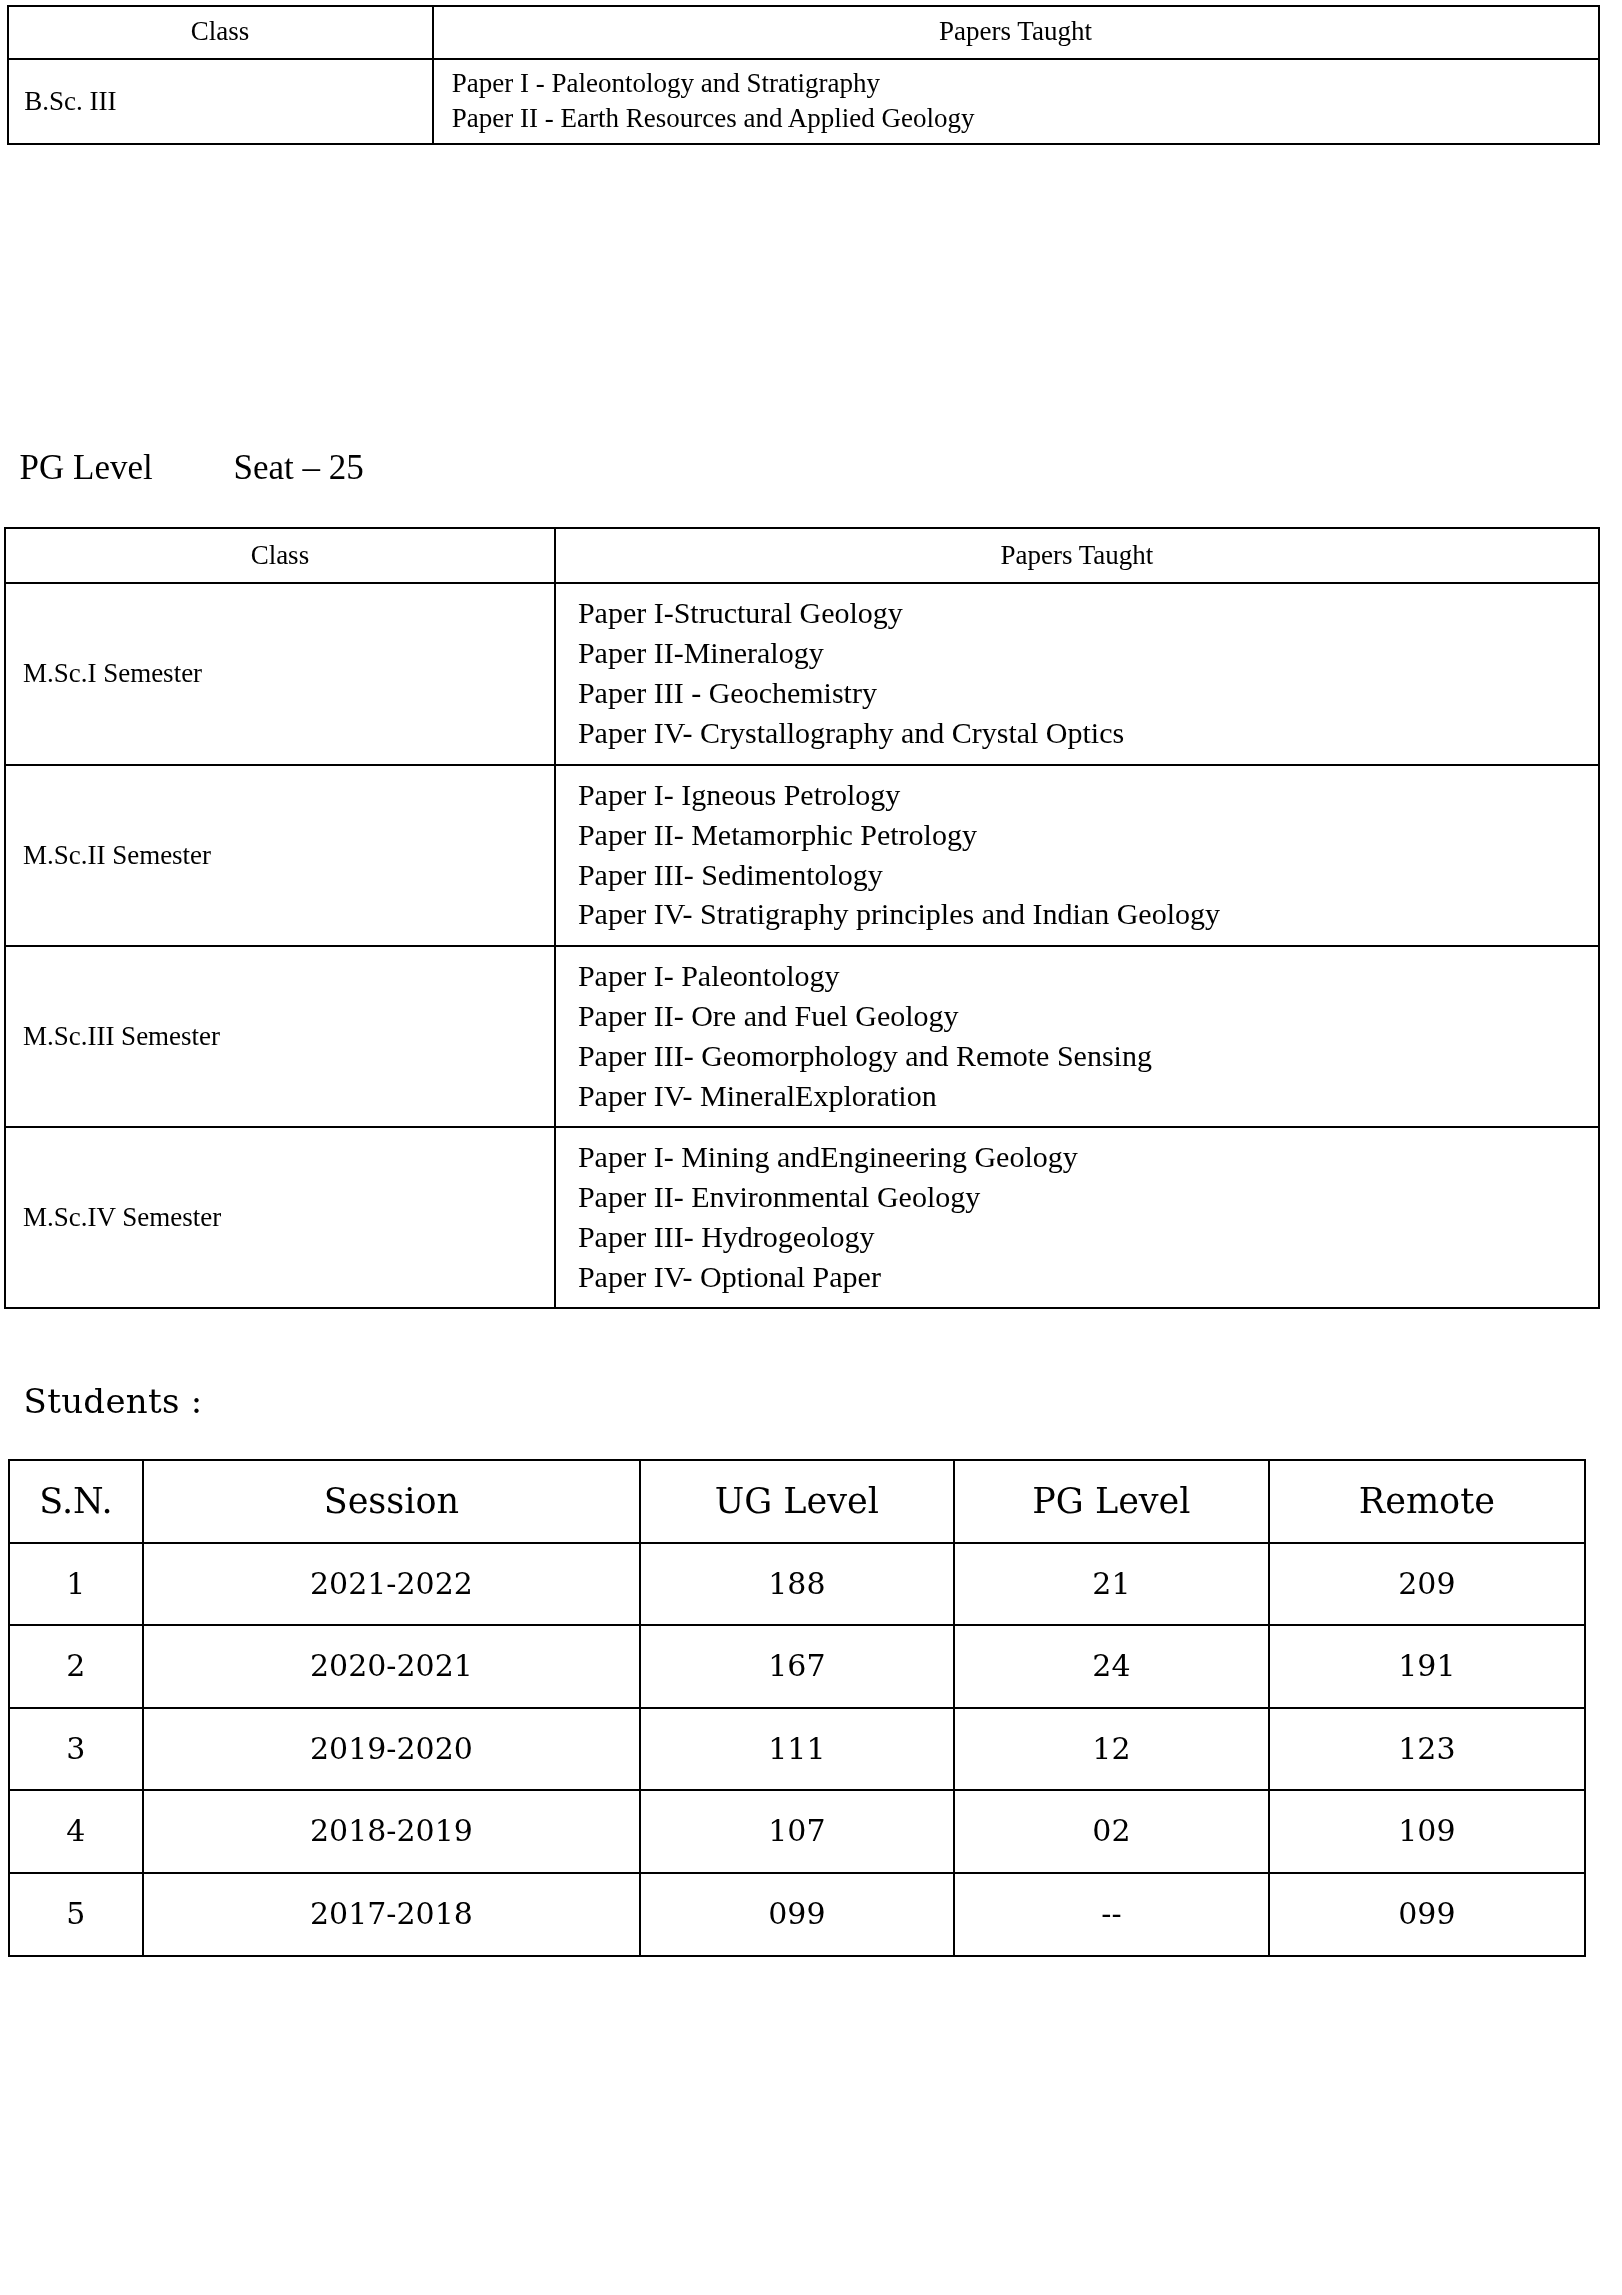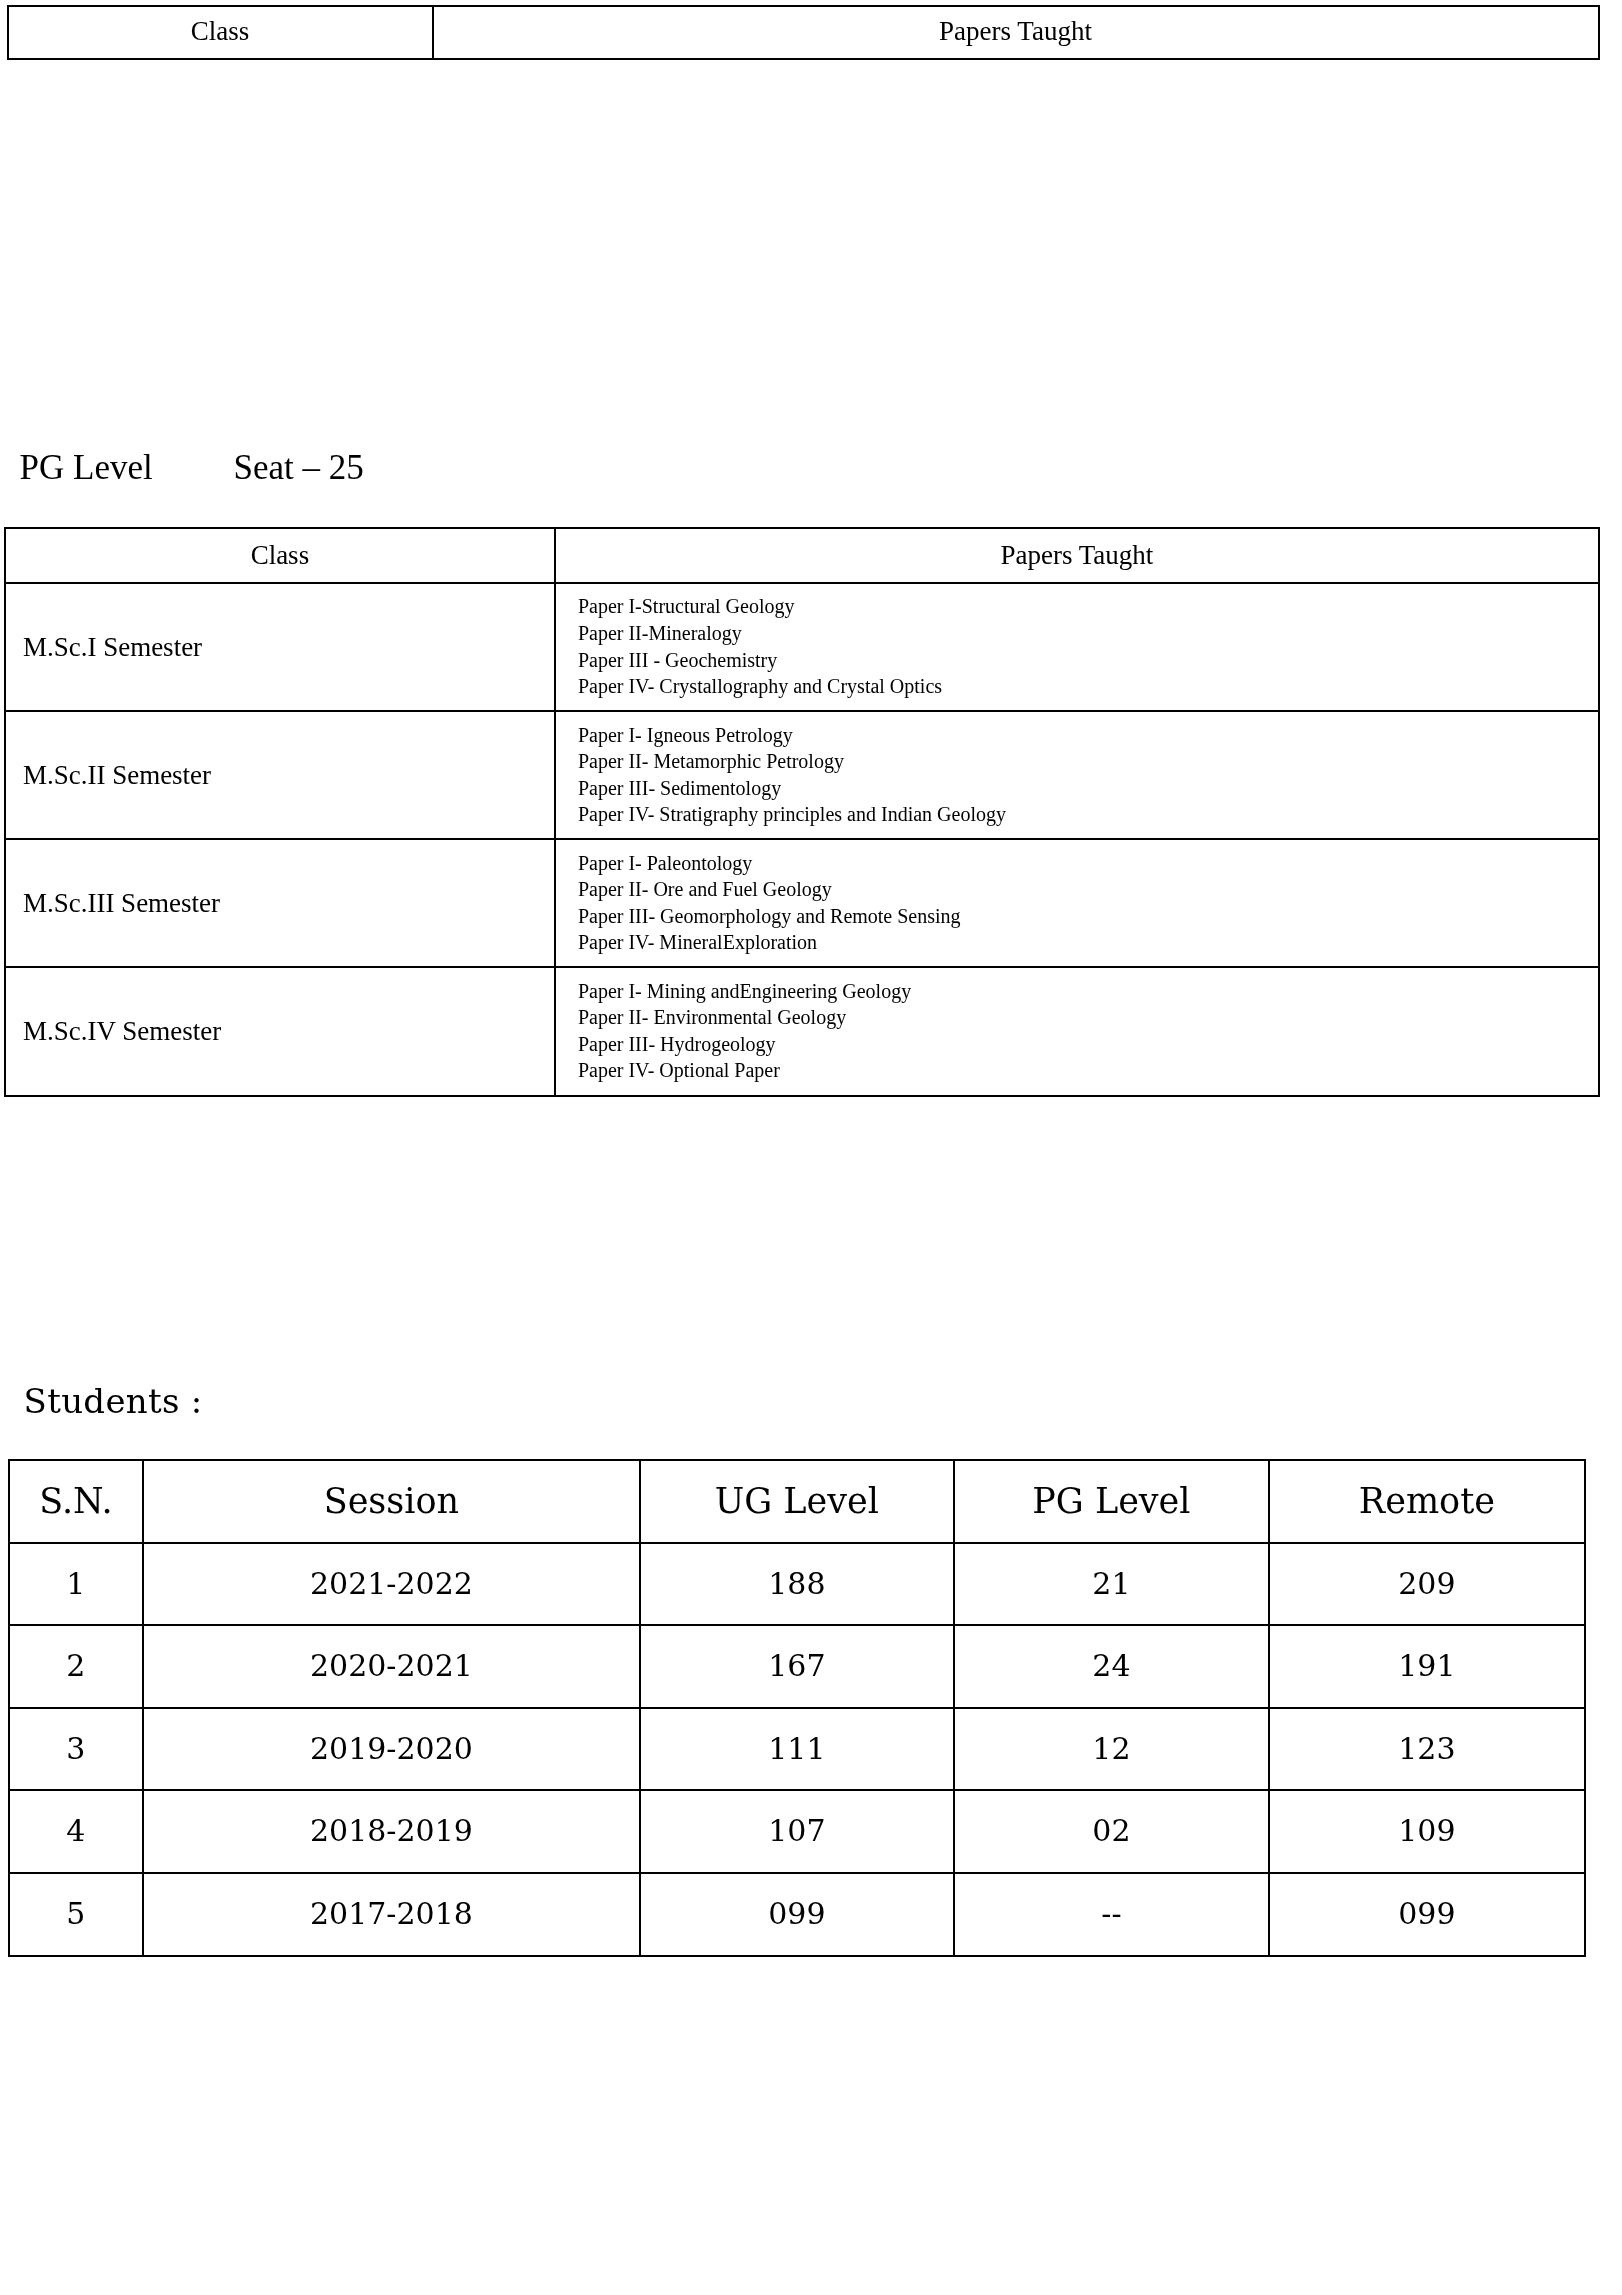--- a/index.html
+++ b/index.html
@@ -87,21 +87,21 @@
     text-align: center;
     font-size: 27px;
     padding: 10.5px 0 11.8px 0;
   }
   .pg-table td.cls {
     font-size: 27px;
     padding: 5.2px 0 5.2px 17px;
     text-align: left;
   }
   .pg-table td.papers {
-    font-size: 20px;
+    font-size: 30px;
     padding: 9.2px 0 10.5px 22px;
     text-align: left;
     line-height: 1.33;
   }
   .pg-table td.papers .ln { display: block; white-space: nowrap; }
 
   
   .students-heading {
     position: absolute;
     left: 23.6px;
@@ -146,20 +146,27 @@
         <col class="c1">
         <col class="c2">
       </colgroup>
     <thead>
       <tr>
         <th>Class</th>
         <th>Papers Taught</th>
       </tr>
     </thead>
     <tbody>
+      <tr>
+        <td class="cls">B.Sc. III</td>
+        <td class="papers">
+          <span class="ln">Paper I - Paleontology and Stratigraphy</span>
+          <span class="ln">Paper II - Earth Resources and Applied Geology</span>
+        </td>
+      </tr>
     </tbody>
   </table>
 
   <div class="pg-heading">
     <span>PG Level</span>
     <span class="seat">Seat – 25</span>
   </div>
 
   <table class="pg-table">
     <colgroup>

